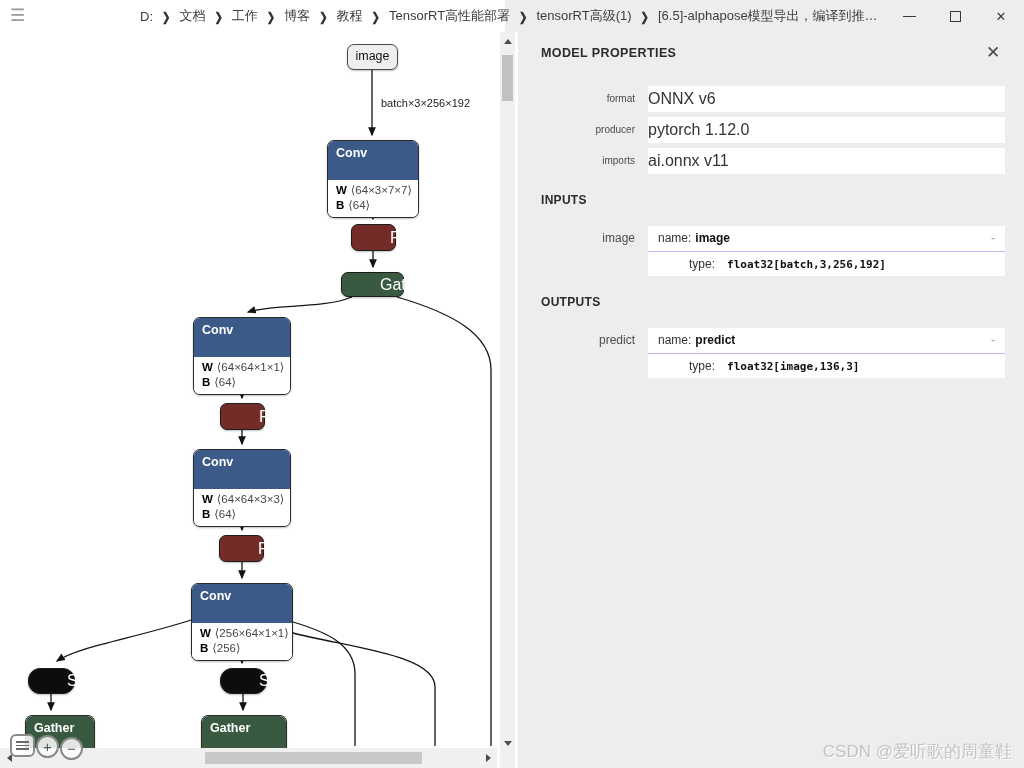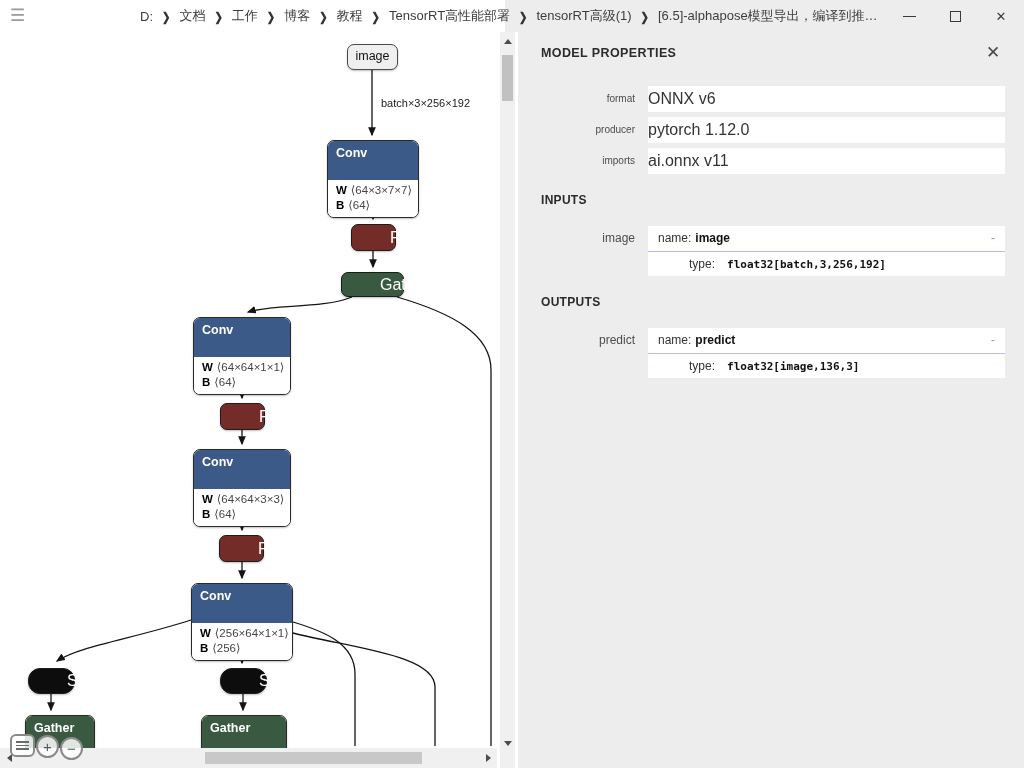--- a/index.html
+++ b/index.html
@@ -276,14 +276,15 @@
           <span class="io-collapse">-</span>
         </div>
         <div class="io-line">
           <span>type:</span>
           <span class="io-type">float32[image,136,3]</span>
         </div>
       </div>
     </div>
   </div>
 
+  <div id="watermark">CSDN @爱听歌的周童鞋</div>
 
 </div>
 
 </body></html>

